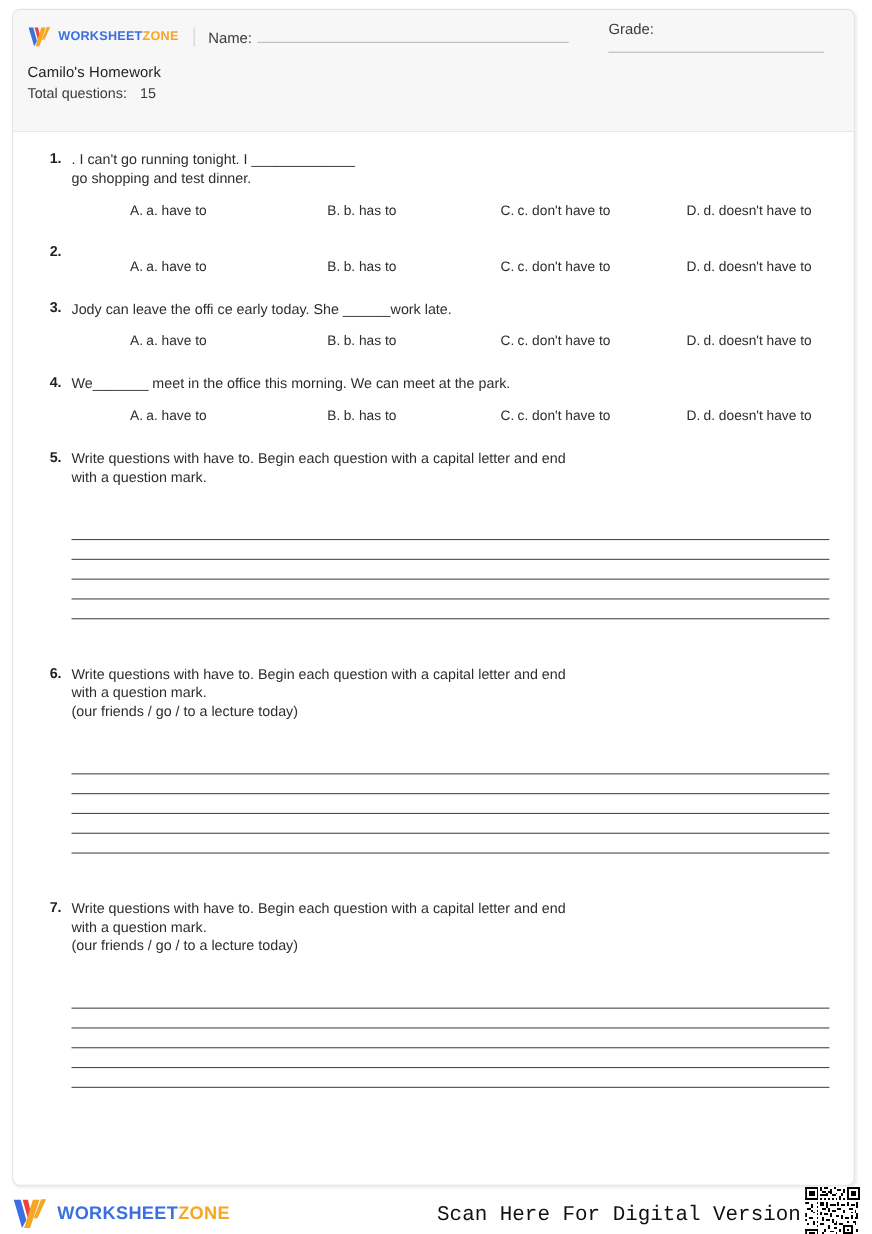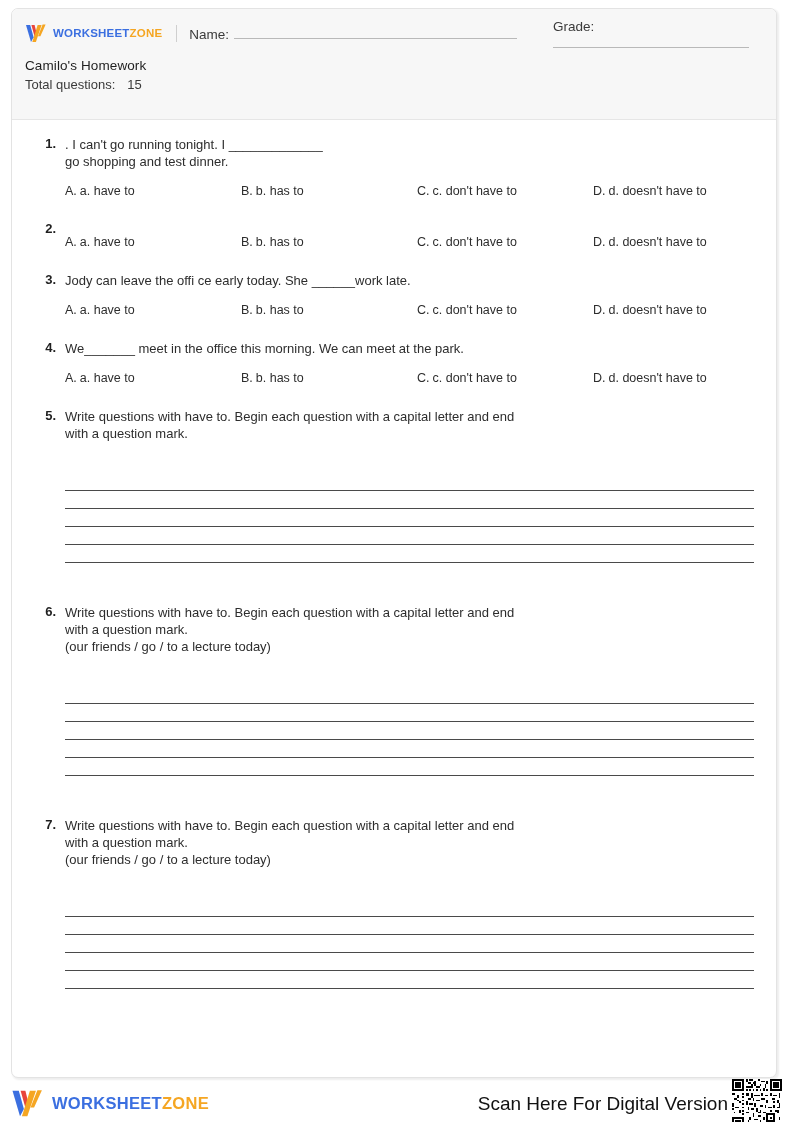--- a/index.html
+++ b/index.html
@@ -133,20 +133,21 @@
     color: #2d2d2d;
     margin: 0;
   }
   .q-text .ln2 { display: block; }
   .q-prompt { display: block; }
 
   
   .options {
     display: flex;
     margin-top: 14px;
+    text-align: center;
   }
   .option {
     font-size: 12.5px;
     color: #2d2d2d;
     width: 176px;
     min-width: 176px;
     white-space: nowrap;
   }
   .option .opt-letter { margin-right: 3px; }
 
@@ -190,21 +191,21 @@
   .footer-right {
     margin-left: auto;
     display: flex;
     align-items: center;
     gap: 4px;
   }
   .scan-text {
     font-size: 19px;
     color: #111111;
     white-space: nowrap;
-    font-family: Liberation Sans, sans-serif;
+    font-family: Liberation Mono, monospace;
   }
   .qr {
     width: 50px;
     height: 50px;
     display: block;
   }
 </style>
 </head>
 <body>
 

